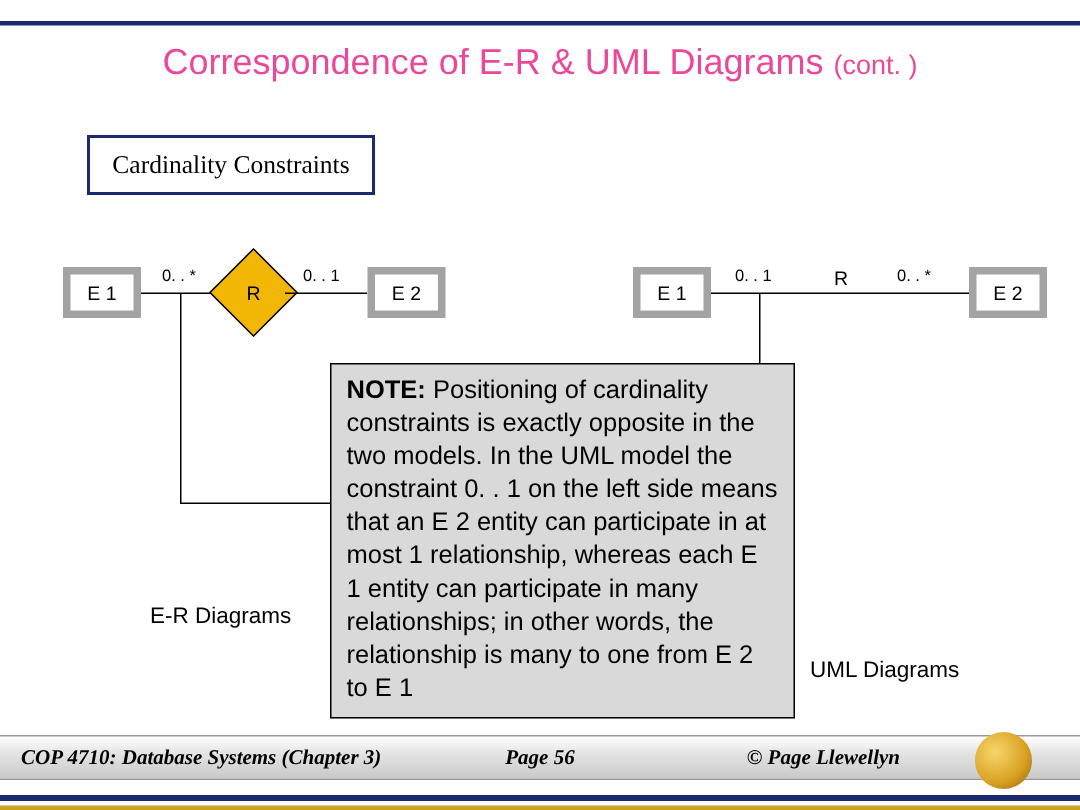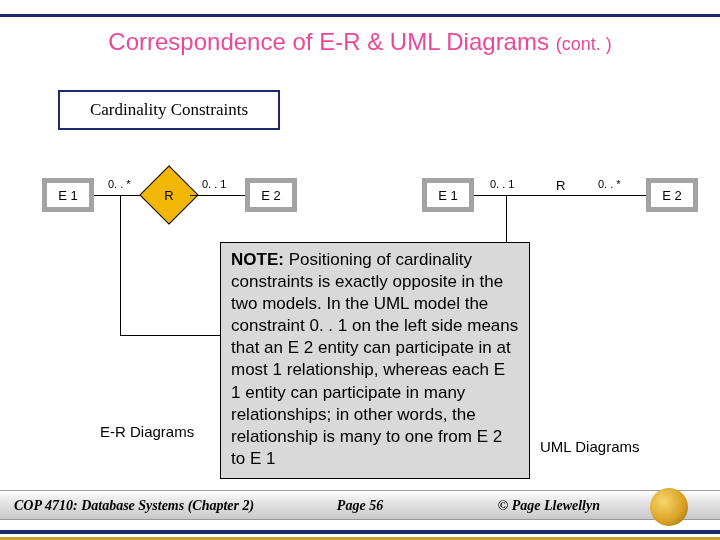--- a/index.html
+++ b/index.html
@@ -25,21 +25,21 @@
     text-align: center;
     font-size: 24px;
     font-weight: 400;
     color: #ec4899;
   }
   .title .cont { font-size: 18px; }
   .card-box {
     position: absolute;
     left: 58px;
     top: 90px;
-    width: 222px;
+    width: 192px;
     height: 40px;
     border: 2px solid #1a2a6c;
     display: flex;
     align-items: center;
     justify-content: center;
     font-family: "Times New Roman", serif;
     font-size: 17px;
   }
 
   
@@ -209,22 +209,22 @@
 <div class="vline" style="left:120px; top:196px; height:140px;"></div>
 <div class="line" style="left:120px; top:335px; width:100px;"></div>
 
 <div class="vline" style="left:506px; top:196px; height:56px;"></div>
 
 <div class="note-box">
   <span class="nb">NOTE:</span>
   <span>Positioning of cardinality constraints is exactly opposite in the two models. In the UML model the constraint 0. . 1 on the left side means that an E 2 entity can participate in at most 1 relationship, whereas each E 1 entity can participate in many relationships; in other words, the relationship is many to one from E 2 to E 1</span>
 </div>
 
-<div class="section-label" style="left:100px; top:402px;margin-top:21px;">E-R Diagrams</div>
+<div class="section-label" style="left:100px; top:402px;">E-R Diagrams</div>
 <div class="section-label" style="left:540px; top:402px;margin-top:36px;">UML Diagrams</div>
 
 <div class="footer-bar"></div>
-<div class="course">COP 4710: Database Systems  (Chapter 2)</div>
+<div class="course">COP 4710: Database Systems  (Chapter 3)</div>
 <div class="pageno">Page 56</div>
 <div class="copyright">© Page Llewellyn</div>
 <div class="logo"></div>
 <div class="bottom-rule"></div>
 <div class="bottom-rule2"></div>
 
 </body></html>

